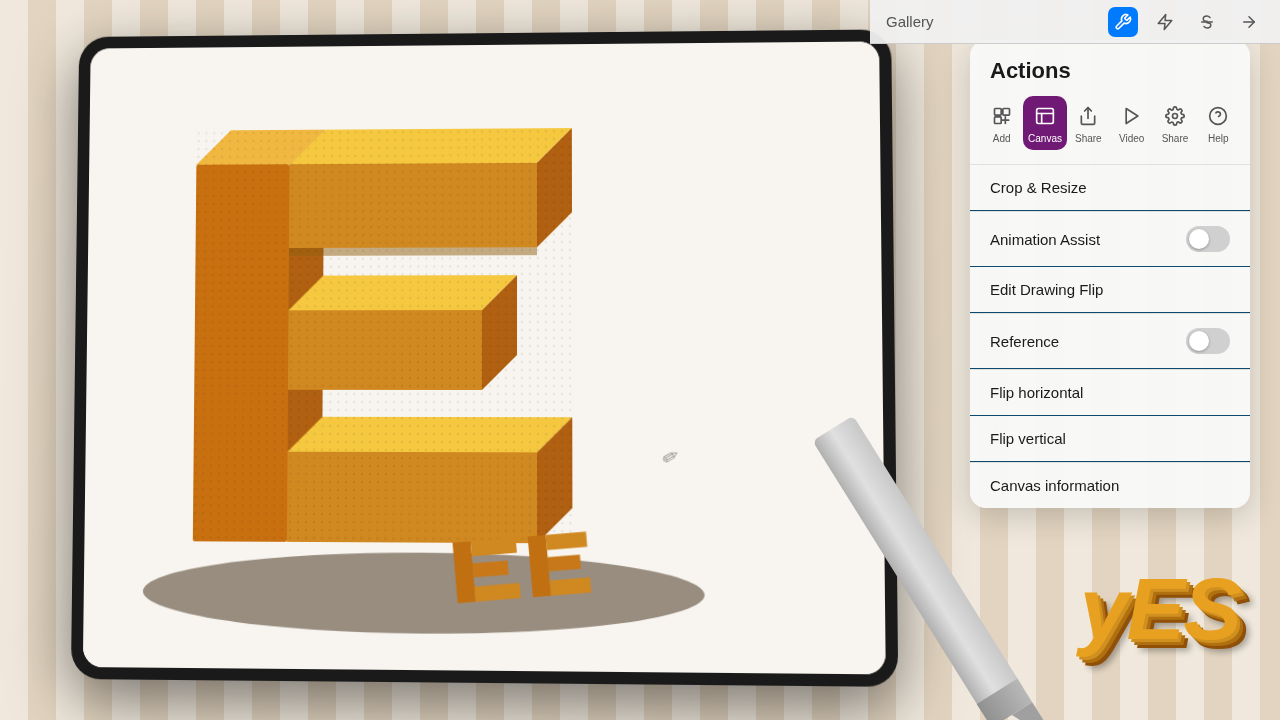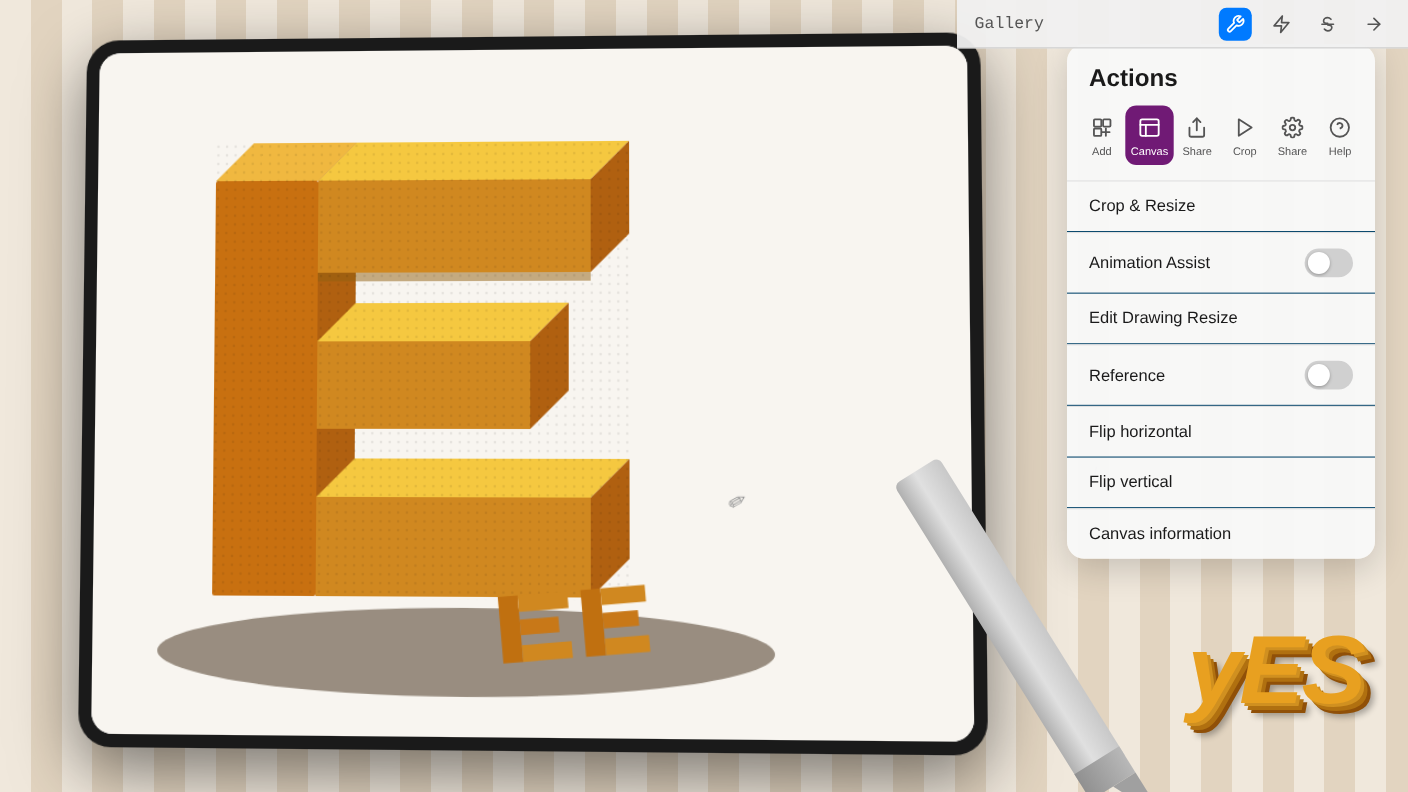--- a/index.html
+++ b/index.html
@@ -242,21 +242,21 @@
           <rect x="93" y="55" width="40" height="15" fill="#d08820"></rect>
         </g>
       </svg>
 
       <div class="pencil-mark">✏</div>
 
     </div>
   </div>
 </div>
 
-<div style="position:absolute; top:0; left:870px; right:0; height:44px; background:rgba(240,240,240,0.95); display:flex; align-items:center; padding:0 16px; gap:2px; z-index:25; border-bottom:1px solid #ccc;font-family:Liberation Mono, monospace;">
+<div style="position:absolute; top:0; left:870px; right:0; height:44px; background:rgba(240,240,240,0.95); display:flex; align-items:center; padding:0 16px; gap:2px; z-index:25; border-bottom:1px solid #ccc;">
   <span style="font-size:15px; color:#555; cursor:pointer;">Gallery</span>
   <div style="display:flex; gap:12px; margin-left:auto;">
 
     <div style="width:30px;height:30px;background:#007AFF;border-radius:7px;display:flex;align-items:center;justify-content:center;">
       <svg width="18" height="18" viewBox="0 0 24 24" fill="none" stroke="white" stroke-width="2.2" stroke-linecap="round" stroke-linejoin="round">
         <path d="M14.7 6.3a1 1 0 0 0 0 1.4l1.6 1.6a1 1 0 0 0 1.4 0l3.77-3.77a6 6 0 0 1-7.94 7.94l-6.91 6.91a2.12 2.12 0 0 1-3-3l6.91-6.91a6 6 0 0 1 7.94-7.94l-3.76 3.76z"></path>
       </svg>
     </div>
 
     <div style="width:30px;height:30px;display:flex;align-items:center;justify-content:center;">
@@ -321,21 +321,21 @@
       </div>
       <span class="panel-tool-label">Share</span>
     </div>
 
     <div class="panel-tool">
       <div class="panel-tool-icon">
         <svg width="20" height="20" viewBox="0 0 24 24" fill="none" stroke="#555" stroke-width="2" stroke-linecap="round" stroke-linejoin="round">
           <polygon points="5 3 19 12 5 21 5 3"></polygon>
         </svg>
       </div>
-      <span class="panel-tool-label">Crop</span>
+      <span class="panel-tool-label">Video</span>
     </div>
 
     <div class="panel-tool">
       <div class="panel-tool-icon">
         <svg width="20" height="20" viewBox="0 0 24 24" fill="none" stroke="#555" stroke-width="2">
           <circle cx="12" cy="12" r="3"></circle>
           <path d="M19.4 15a1.65 1.65 0 0 0 .33 1.82l.06.06a2 2 0 0 1-2.83 2.83l-.06-.06a1.65 1.65 0 0 0-1.82-.33 1.65 1.65 0 0 0-1 1.51V21a2 2 0 0 1-4 0v-.09A1.65 1.65 0 0 0 9 19.4a1.65 1.65 0 0 0-1.82.33l-.06.06a2 2 0 0 1-2.83-2.83l.06-.06A1.65 1.65 0 0 0 4.68 15a1.65 1.65 0 0 0-1.51-1H3a2 2 0 0 1 0-4h.09A1.65 1.65 0 0 0 4.6 9a1.65 1.65 0 0 0-.33-1.82l-.06-.06a2 2 0 0 1 2.83-2.83l.06.06A1.65 1.65 0 0 0 9 4.68a1.65 1.65 0 0 0 1-1.51V3a2 2 0 0 1 4 0v.09a1.65 1.65 0 0 0 1 1.51 1.65 1.65 0 0 0 1.82-.33l.06-.06a2 2 0 0 1 2.83 2.83l-.06.06A1.65 1.65 0 0 0 19.4 9a1.65 1.65 0 0 0 1.51 1H21a2 2 0 0 1 0 4h-.09a1.65 1.65 0 0 0-1.51 1z"></path>
         </svg>
       </div>
       <span class="panel-tool-label">Share</span>
@@ -364,21 +364,21 @@
   <div class="panel-row">
     <span class="panel-row-text">Animation Assist</span>
     <div class="toggle off">
       <div class="toggle-knob"></div>
     </div>
   </div>
 
 
 
   <div class="panel-row">
-    <span class="panel-row-text">Edit Drawing Resize</span>
+    <span class="panel-row-text">Edit Drawing Flip</span>
   </div>
 
   <div class="panel-divider"></div>
 
   <div class="panel-row">
     <span class="panel-row-text">Reference</span>
     <div class="toggle off">
       <div class="toggle-knob"></div>
     </div>
   </div>

